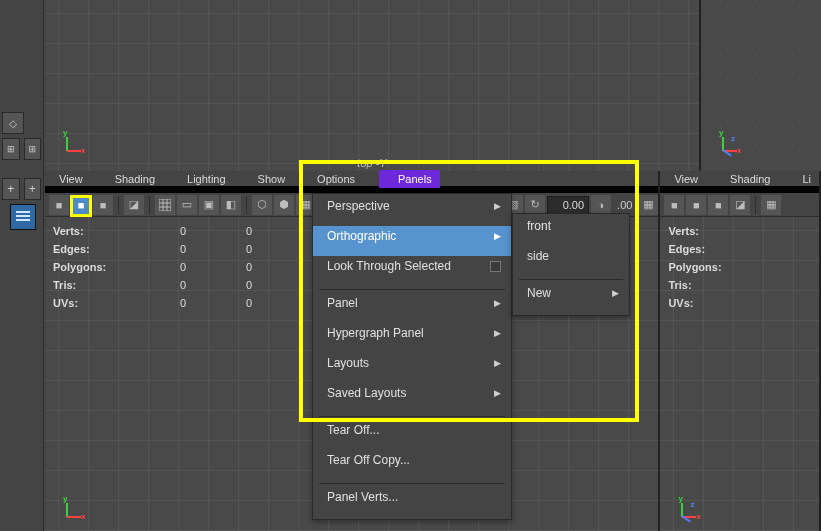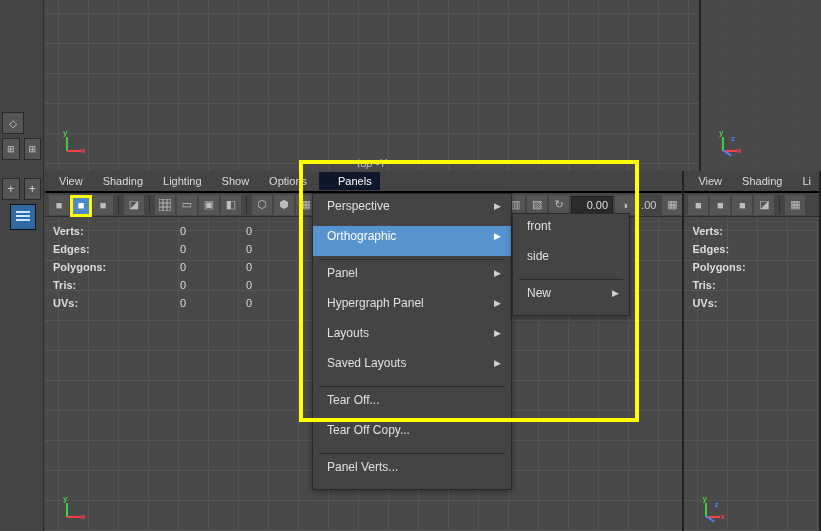--- a/index.html
+++ b/index.html
@@ -90,31 +90,31 @@
     flex: 1;
     border-right: 2px solid #222;
     display: flex; flex-direction: column;
     position: relative;
     background: #444444;
   }
   .panel.right { flex: 0 0 120px; }
   .panel-menubar {
     height: 22px;
     background: #444444;
-    border-bottom: 2px solid #000000;
+    border-bottom: 7px solid #000000;
     display: flex; align-items: center;
     padding-left: 6px;
-    gap: 4px;
+    gap: 16px;
   }
   .panel-menubar .mitem {
     padding: 3px 8px;
     color: #dcdcdc;
   }
   .panel-menubar .mitem.active {
-    background: #0f172a;
+    background: #6d28d9;
     color: #fff;
     padding-left: 19px;
   }
   .panel-toolbar {
     height: 24px;
     background: #444444;
     border-bottom: 1px solid #2d2d2d;
     display: flex; align-items: center;
     padding-left: 4px;
     gap: 2px;
@@ -378,20 +378,24 @@
 
 <div class="menu-popup" style="left:312px; top:193px; width:200px;">
   <div class="menu-item">
     <span>Perspective</span>
     <span class="arrow">▶</span>
   </div>
   <div class="menu-item selected">
     <span>Orthographic</span>
     <span class="arrow">▶</span>
   </div>
+  <div class="menu-item">
+    <span>Look Through Selected</span>
+    <span class="checkbox"></span>
+  </div>
   <div class="menu-sep"></div>
   <div class="menu-item">
     <span>Panel</span>
     <span class="arrow">▶</span>
   </div>
   <div class="menu-item">
     <span>Hypergraph Panel</span>
     <span class="arrow">▶</span>
   </div>
   <div class="menu-item">

